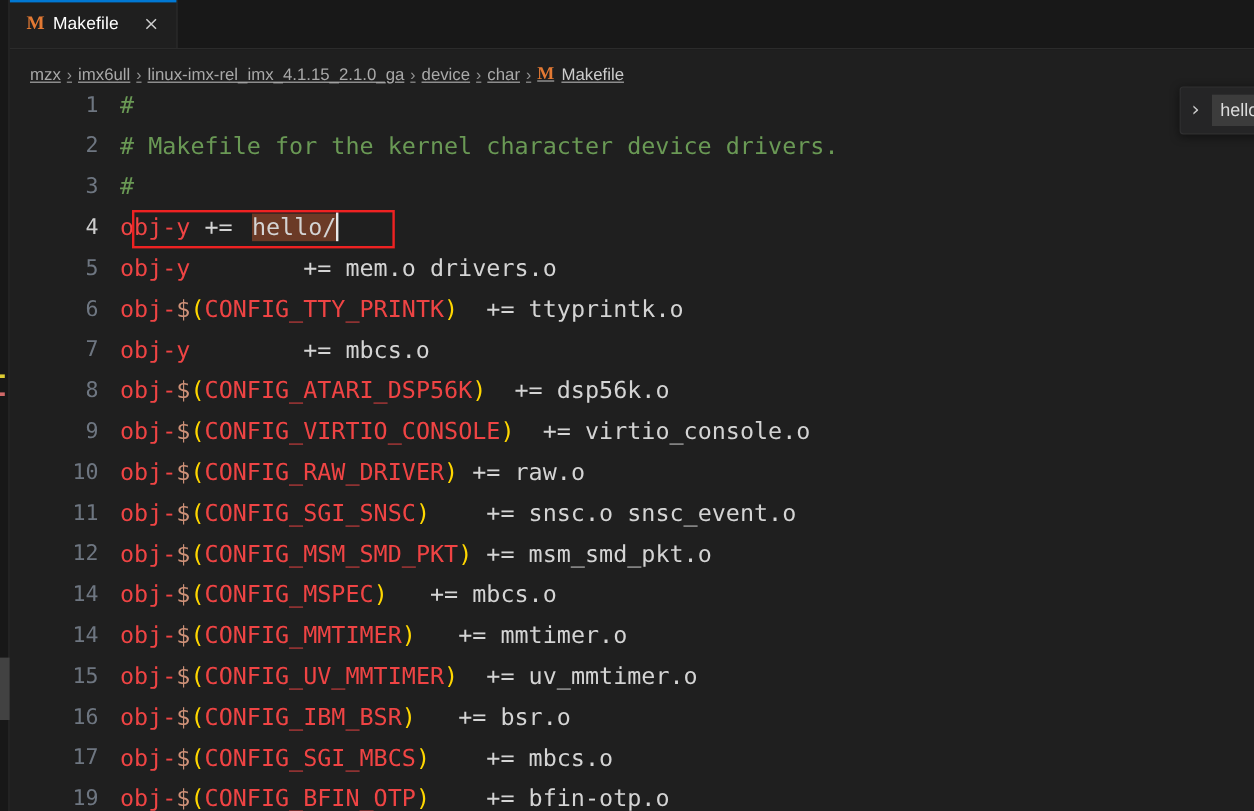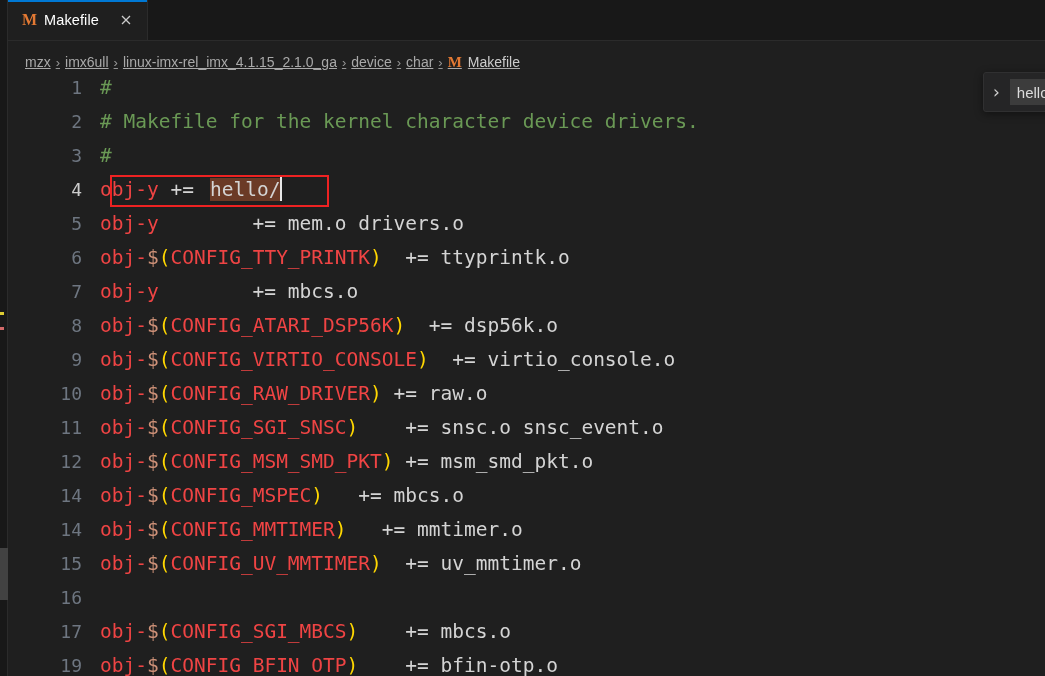--- a/index.html
+++ b/index.html
@@ -211,21 +211,21 @@
       <div class="code-line"><span class="lineno">6</span><span class="linetext"><span class="t-var">obj-</span><span class="t-dollar">$</span><span class="t-paren">(</span><span class="t-var">CONFIG_TTY_PRINTK</span><span class="t-paren">)</span><span class="t-plain">  += ttyprintk.o</span></span></div>
       <div class="code-line"><span class="lineno">7</span><span class="linetext"><span class="t-var">obj-y</span><span class="t-plain">        += mbcs.o</span></span></div>
       <div class="code-line"><span class="lineno">8</span><span class="linetext"><span class="t-var">obj-</span><span class="t-dollar">$</span><span class="t-paren">(</span><span class="t-var">CONFIG_ATARI_DSP56K</span><span class="t-paren">)</span><span class="t-plain">  += dsp56k.o</span></span></div>
       <div class="code-line"><span class="lineno">9</span><span class="linetext"><span class="t-var">obj-</span><span class="t-dollar">$</span><span class="t-paren">(</span><span class="t-var">CONFIG_VIRTIO_CONSOLE</span><span class="t-paren">)</span><span class="t-plain">  += virtio_console.o</span></span></div>
       <div class="code-line"><span class="lineno">10</span><span class="linetext"><span class="t-var">obj-</span><span class="t-dollar">$</span><span class="t-paren">(</span><span class="t-var">CONFIG_RAW_DRIVER</span><span class="t-paren">)</span><span class="t-plain"> += raw.o</span></span></div>
       <div class="code-line"><span class="lineno">11</span><span class="linetext"><span class="t-var">obj-</span><span class="t-dollar">$</span><span class="t-paren">(</span><span class="t-var">CONFIG_SGI_SNSC</span><span class="t-paren">)</span><span class="t-plain">    += snsc.o snsc_event.o</span></span></div>
       <div class="code-line"><span class="lineno">12</span><span class="linetext"><span class="t-var">obj-</span><span class="t-dollar">$</span><span class="t-paren">(</span><span class="t-var">CONFIG_MSM_SMD_PKT</span><span class="t-paren">)</span><span class="t-plain"> += msm_smd_pkt.o</span></span></div>
       <div class="code-line"><span class="lineno">14</span><span class="linetext"><span class="t-var">obj-</span><span class="t-dollar">$</span><span class="t-paren">(</span><span class="t-var">CONFIG_MSPEC</span><span class="t-paren">)</span><span class="t-plain">   += mbcs.o</span></span></div>
       <div class="code-line"><span class="lineno">14</span><span class="linetext"><span class="t-var">obj-</span><span class="t-dollar">$</span><span class="t-paren">(</span><span class="t-var">CONFIG_MMTIMER</span><span class="t-paren">)</span><span class="t-plain">   += mmtimer.o</span></span></div>
       <div class="code-line"><span class="lineno">15</span><span class="linetext"><span class="t-var">obj-</span><span class="t-dollar">$</span><span class="t-paren">(</span><span class="t-var">CONFIG_UV_MMTIMER</span><span class="t-paren">)</span><span class="t-plain">  += uv_mmtimer.o</span></span></div>
-      <div class="code-line"><span class="lineno">16</span></div>
+      <div class="code-line"><span class="lineno">16</span><span class="linetext"><span class="t-var">obj-</span><span class="t-dollar">$</span><span class="t-paren">(</span><span class="t-var">CONFIG_IBM_BSR</span><span class="t-paren">)</span><span class="t-plain">   += bsr.o</span></span></div>
       <div class="code-line"><span class="lineno">17</span><span class="linetext"><span class="t-var">obj-</span><span class="t-dollar">$</span><span class="t-paren">(</span><span class="t-var">CONFIG_SGI_MBCS</span><span class="t-paren">)</span><span class="t-plain">    += mbcs.o</span></span></div>
       <div class="code-line"><span class="lineno">19</span><span class="linetext"><span class="t-var">obj-</span><span class="t-dollar">$</span><span class="t-paren">(</span><span class="t-var">CONFIG_BFIN_OTP</span><span class="t-paren">)</span><span class="t-plain">    += bfin-otp.o</span></span></div>
     </div>
 </div>
 
 <div id="active-box"></div>
 
 <div id="rename-popup">
   <span class="popup-chevron">›</span>
   <span class="popup-field">hello</span>

